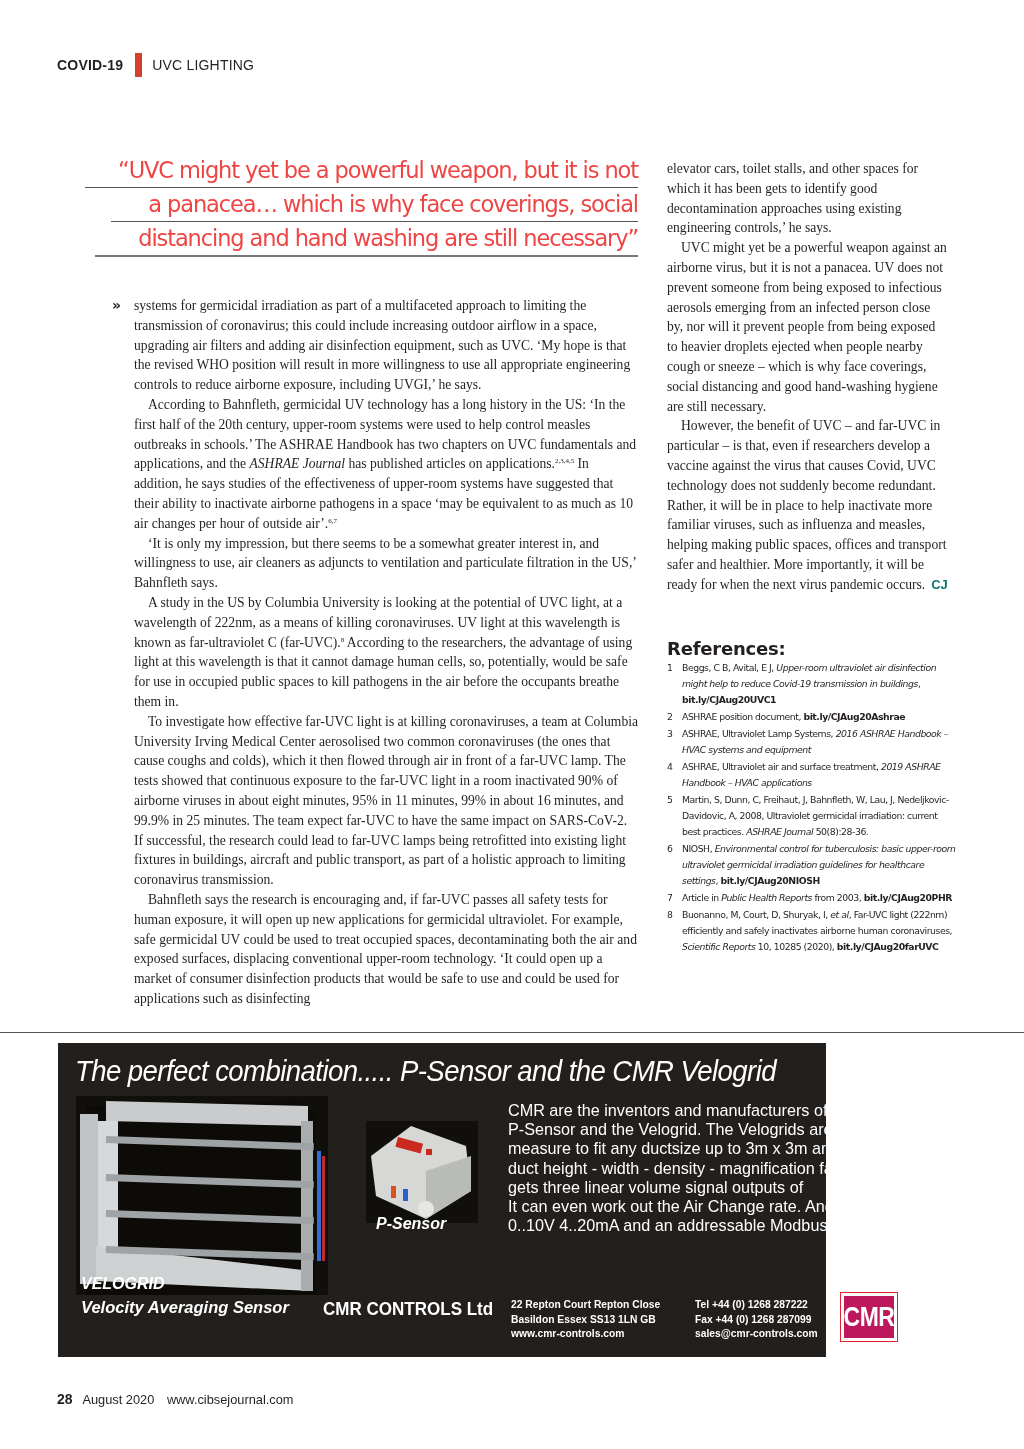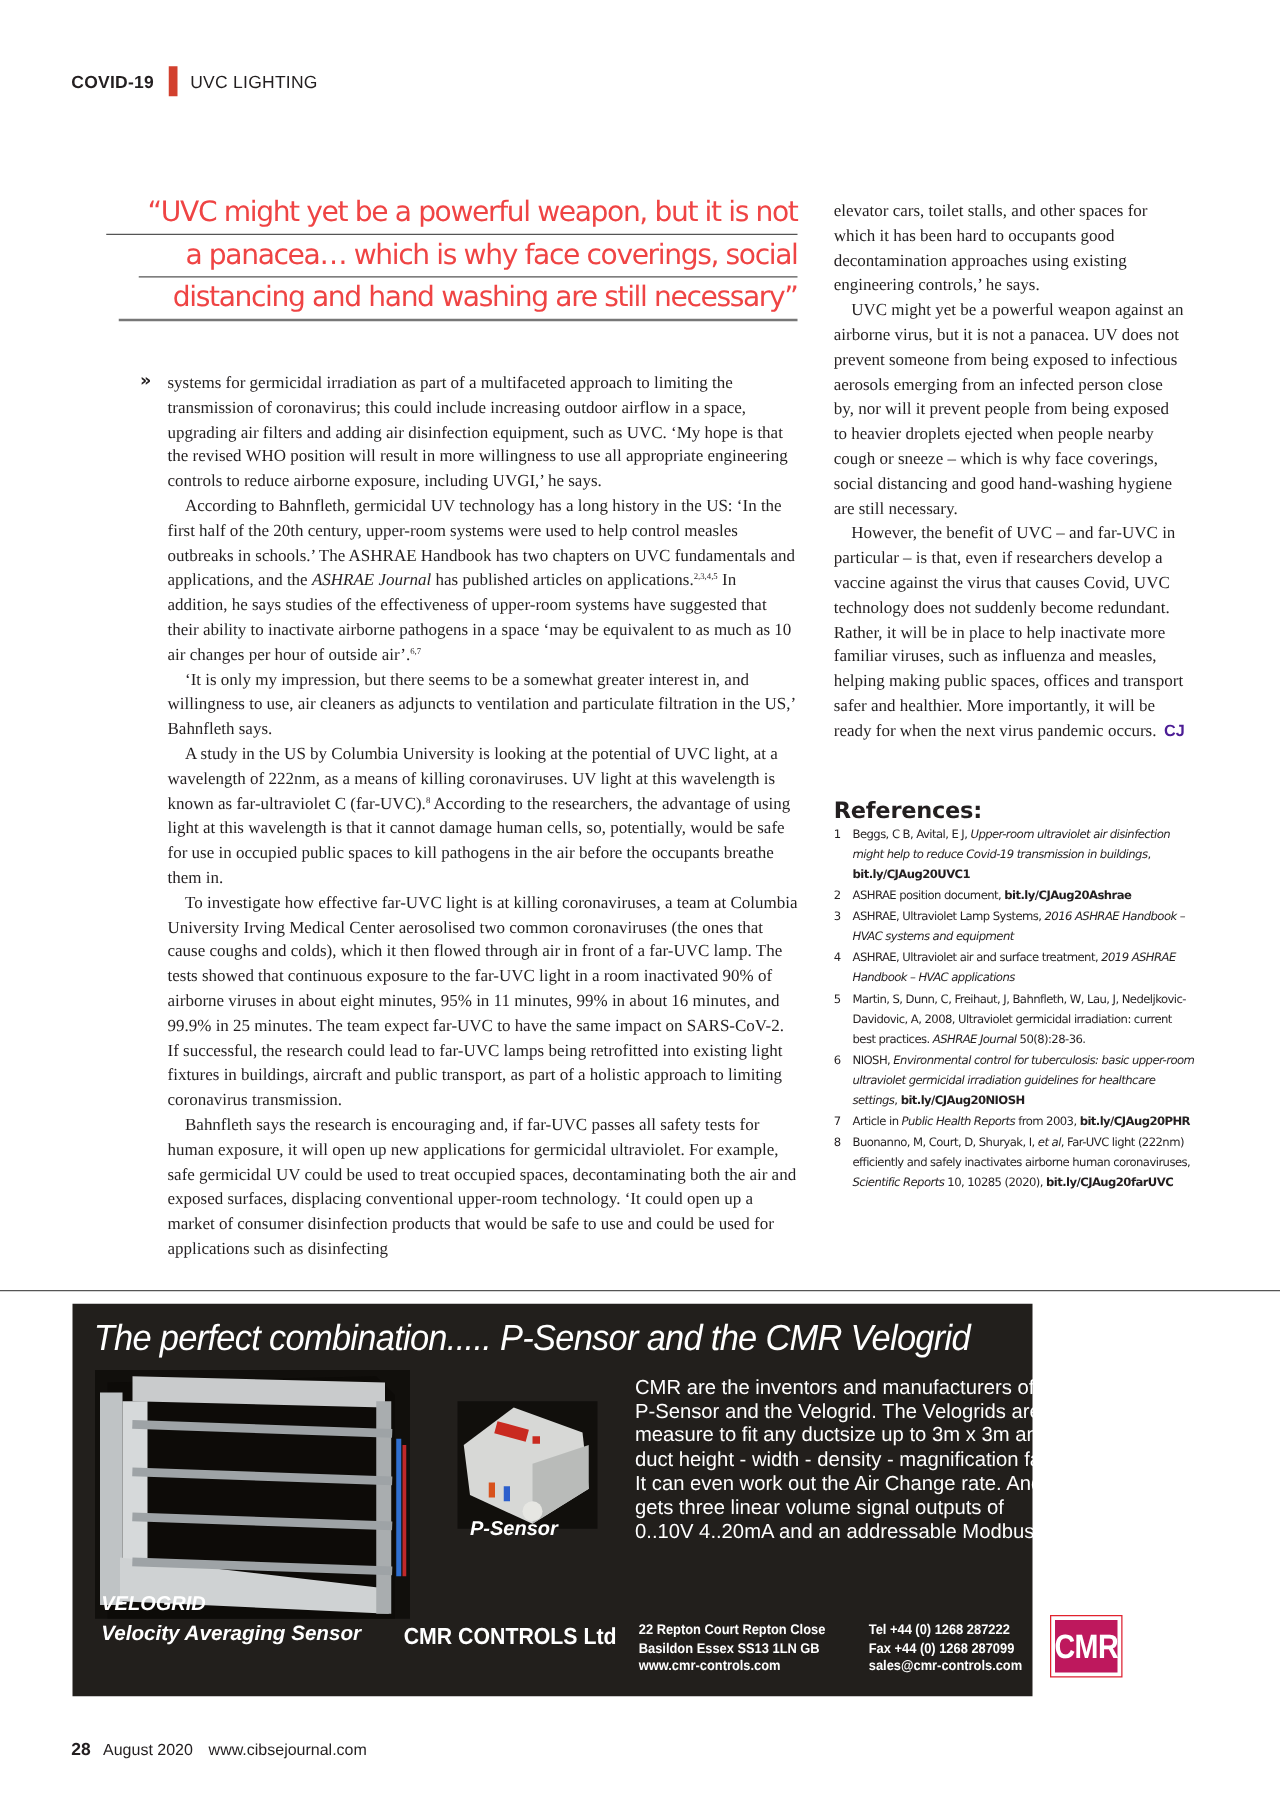--- a/index.html
+++ b/index.html
@@ -20,21 +20,21 @@
   .pq-line.l3 { margin-left:10px; border-bottom:2px solid #777; }
 
   
   .body-col { font-family:"Liberation Serif", serif; font-size:13.6px; line-height:19.8px; color:#231f20; }
   .col-left { left:134px; top:296px; width:505px; }
   .col-right { left:667px; top:159px; width:282px; }
   .body-col p { margin:0; text-indent:14px; text-align:left; }
   .body-col p.noindent { text-indent:0; }
   .chev { position:absolute; left:-22px; top:0; font-family:"DejaVu Sans", sans-serif; font-weight:bold; font-size:14px; color:#231f20; }
   sup { font-size:7px; line-height:0; vertical-align:5px; }
-  .cj { font-family:"Liberation Sans", sans-serif; font-weight:bold; color:#4c1d95; margin-left:6px; font-size:13px; }
+  .cj { font-family:"Liberation Sans", sans-serif; font-weight:bold; color:#0f766e; margin-left:6px; font-size:13px; }
 
   
   .refs { left:667px; top:640px; width:290px; font-family:"DejaVu Sans", sans-serif; font-size:9.3px; line-height:16px; letter-spacing:-0.45px; color:#231f20; }
   .refs h3 { margin:0 0 2px; font-size:18px; font-weight:bold; letter-spacing:-0.2px; line-height:18px; }
   .ref { display:flex; margin-bottom:1px; }
   .ref .num { width:15px; flex:none; }
   .ref .txt { flex:1; }
   .ref i { font-style:italic; }
   .ref b { font-weight:bold; }
 
@@ -82,21 +82,21 @@
   <span class="chev">»</span>
   <p class="noindent">systems for germicidal irradiation as part of a multifaceted approach to limiting the transmission of coronavirus; this could include increasing outdoor airflow in a space, upgrading air filters and adding air disinfection equipment, such as UVC. ‘My hope is that the revised WHO position will result in more willingness to use all appropriate engineering controls to reduce airborne exposure, including UVGI,’ he says.</p>
   <p><span>According to Bahnfleth, germicidal UV technology has a long history in the US: ‘In the first half of the 20th century, upper-room systems were used to help control measles outbreaks in schools.’ The ASHRAE Handbook has two chapters on UVC fundamentals and applications, and the </span><i>ASHRAE Journal</i><span> has published articles on applications.</span><sup>2,3,4,5</sup><span> In addition, he says studies of the effectiveness of upper-room systems have suggested that their ability to inactivate airborne pathogens in a space ‘may be equivalent to as much as 10 air changes per hour of outside air’.</span><sup>6,7</sup></p>
   <p>‘It is only my impression, but there seems to be a somewhat greater interest in, and willingness to use, air cleaners as adjuncts to ventilation and particulate filtration in the US,’ Bahnfleth says.</p>
   <p><span>A study in the US by Columbia University is looking at the potential of UVC light, at a wavelength of 222nm, as a means of killing coronaviruses. UV light at this wavelength is known as far-ultraviolet C (far-UVC).</span><sup>8</sup><span> According to the researchers, the advantage of using light at this wavelength is that it cannot damage human cells, so, potentially, would be safe for use in occupied public spaces to kill pathogens in the air before the occupants breathe them in.</span></p>
   <p>To investigate how effective far-UVC light is at killing coronaviruses, a team at Columbia University Irving Medical Center aerosolised two common coronaviruses (the ones that cause coughs and colds), which it then flowed through air in front of a far-UVC lamp. The tests showed that continuous exposure to the far-UVC light in a room inactivated 90% of airborne viruses in about eight minutes, 95% in 11 minutes, 99% in about 16 minutes, and 99.9% in 25 minutes. The team expect far-UVC to have the same impact on SARS-CoV-2. If successful, the research could lead to far-UVC lamps being retrofitted into existing light fixtures in buildings, aircraft and public transport, as part of a holistic approach to limiting coronavirus transmission.</p>
   <p>Bahnfleth says the research is encouraging and, if far-UVC passes all safety tests for human exposure, it will open up new applications for germicidal ultraviolet. For example, safe germicidal UV could be used to treat occupied spaces, decontaminating both the air and exposed surfaces, displacing conventional upper-room technology. ‘It could open up a market of consumer disinfection products that would be safe to use and could be used for applications such as disinfecting</p>
 </div>
 
 <div class="abs body-col col-right">
-  <p class="noindent">elevator cars, toilet stalls, and other spaces for which it has been hard to occupants good decontamination approaches using existing engineering controls,’ he says.</p>
+  <p class="noindent">elevator cars, toilet stalls, and other spaces for which it has been gets to identify good decontamination approaches using existing engineering controls,’ he says.</p>
   <p>UVC might yet be a powerful weapon against an airborne virus, but it is not a panacea. UV does not prevent someone from being exposed to infectious aerosols emerging from an infected person close by, nor will it prevent people from being exposed to heavier droplets ejected when people nearby cough or sneeze – which is why face coverings, social distancing and good hand-washing hygiene are still necessary.</p>
   <p><span>However, the benefit of UVC – and far-UVC in particular – is that, even if researchers develop a vaccine against the virus that causes Covid, UVC technology does not suddenly become redundant. Rather, it will be in place to help inactivate more familiar viruses, such as influenza and measles, helping making public spaces, offices and transport safer and healthier. More importantly, it will be ready for when the next virus pandemic occurs.</span><span class="cj">CJ</span></p>
 </div>
 
 <div class="abs refs">
   <h3>References:</h3>
   <div id="ref-list">
       <div class="ref">
         <span class="num">1</span>
         <span class="txt"><span>Beggs, C B, Avital, E J, </span><i>Upper-room ultraviolet air disinfection might help to reduce Covid-19 transmission in buildings</i><span>, </span><b>bit.ly/CJAug20UVC1</b></span>
@@ -168,22 +168,22 @@
       <circle cx="60" cy="88" r="8" fill="#e6e6e2"></circle>
     </svg>
   </div>
   <div class="ad-psensor-label">P-Sensor</div>
 
   <div class="ad-desc">
     <div>CMR are the inventors and manufacturers of both the</div>
     <div>P-Sensor and the Velogrid.  The Velogrids are made to</div>
     <div>measure to fit any ductsize up to 3m x 3m and the</div>
     <div>duct height - width - density - magnification factor</div>
+    <div>gets three linear volume signal outputs  of</div>
     <div>It can even work out the  Air Change rate.  And the BMS</div>
-    <div>gets three linear volume signal outputs  of</div>
     <div>0..10V  4..20mA and an addressable Modbus rtu bus.</div>
   </div>
 
   <div class="ad-velogrid-label">VELOGRID</div>
   <div class="ad-velogrid-sub">Velocity Averaging Sensor</div>
   <div class="ad-company">CMR CONTROLS Ltd</div>
 
   <div class="ad-contact ad-addr">
     <div>22 Repton Court  Repton Close</div>
     <div>Basildon Essex  SS13 1LN   GB</div>

